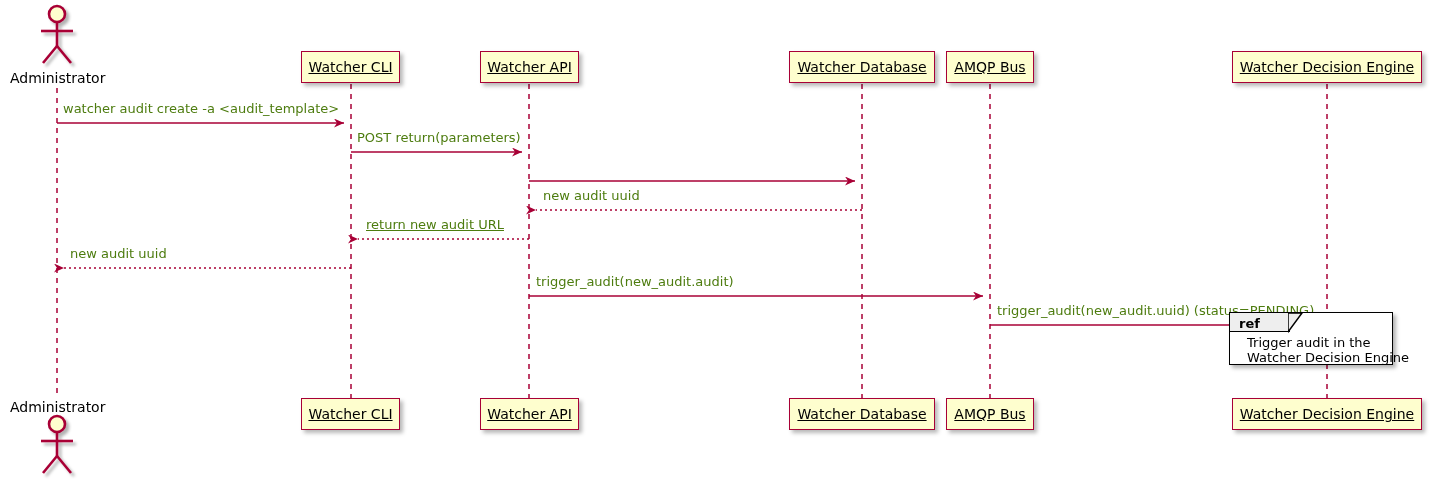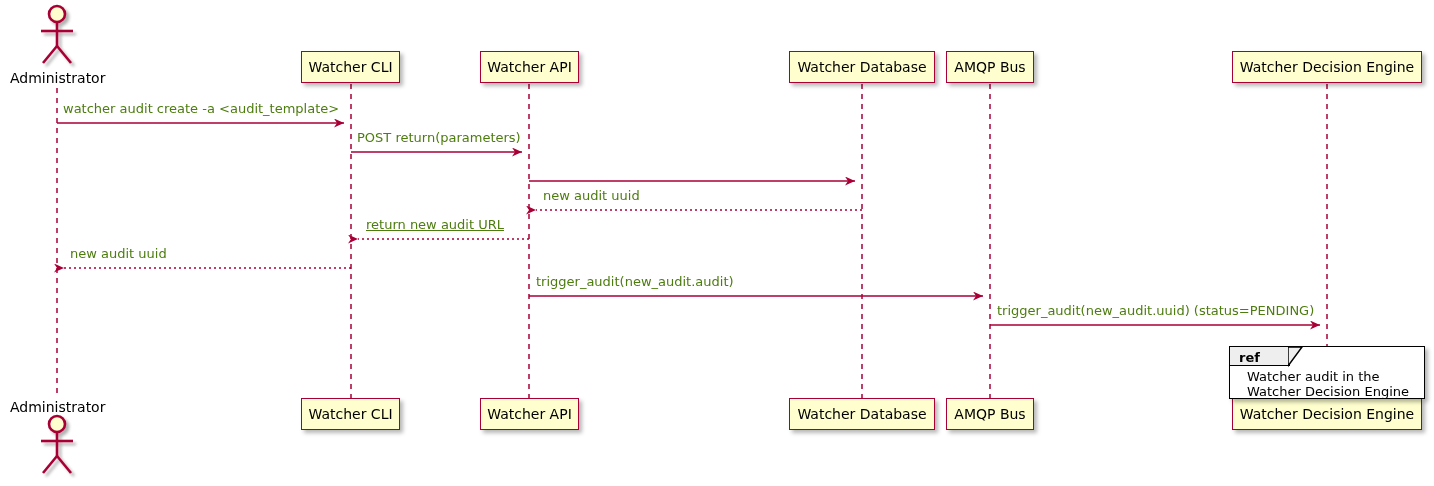--- a/index.html
+++ b/index.html
@@ -32,20 +32,21 @@
     border: 1.5px solid #A80036;
     color: #000000;
     font-size: 14px;
     line-height: 1;
     display: flex;
     align-items: center;
     justify-content: center;
     white-space: nowrap;
     box-shadow: 3px 3px 4px rgba(0,0,0,0.28);
     padding: 0 9px;
+    text-decoration: underline;
   }
   
   .actor-label {
     position: absolute;
     font-size: 14px;
     color: #000000;
     white-space: nowrap;
   }
   
   .msg-label {
@@ -173,23 +174,23 @@
   <div class="msg-label" style="left:543px; top:189px;">new audit uuid</div>
 
   <div class="msg-label" style="left:366px; top:218px;text-decoration:underline;">return new audit URL</div>
 
   <div class="msg-label" style="left:70px; top:247px;">new audit uuid</div>
 
   <div class="msg-label" style="left:536px; top:275px;">trigger_audit(new_audit.audit)</div>
 
   <div class="msg-label" style="left:997px; top:304px;">trigger_audit(new_audit.uuid) (status=PENDING)</div>
 
-  <div class="ref-box" style="left:1229px; top:346px; width:196px; height:53px;">
+  <div class="ref-box" style="left:1229px; top:312px; width:164px; height:53px;">
     <div class="ref-tab" style="width:60px;"></div>
     <svg style="position:absolute; left:58px; top:0; width:16px; height:21px;" viewBox="0 0 16 21" xmlns="http://www.w3.org/2000/svg">
       <path d="M0,0 L14,0 L14,0 L0,19 Z" fill="#EEEEEE" stroke="#000000" stroke-width="1.5"></path>
     </svg>
     <div class="ref-tab-label" style="left:9px; top:4px;">ref</div>
-    <div class="ref-body" style="left:17px; top:22px;">Watcher audit in the</div>
+    <div class="ref-body" style="left:17px; top:22px;">Trigger audit in the</div>
     <div class="ref-body" style="left:17px; top:37px;">Watcher Decision Engine</div>
   </div>
 
 </div>
 
 </body></html>

